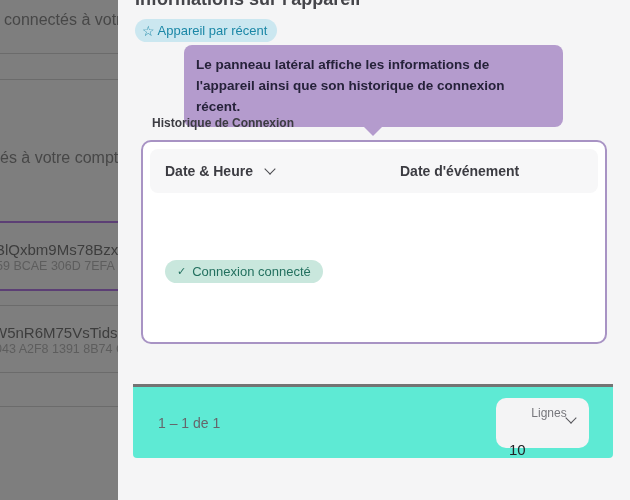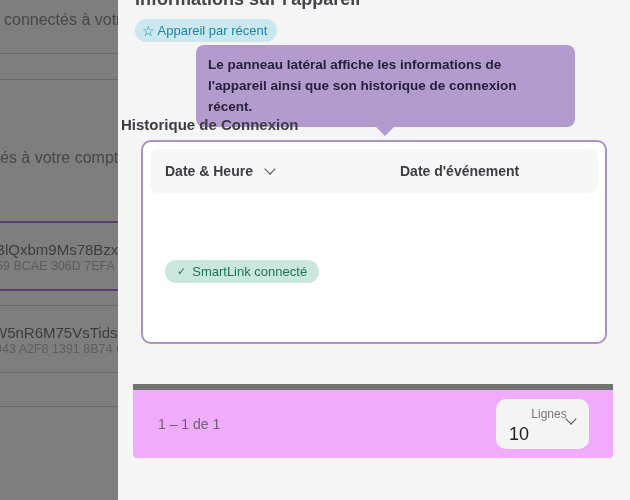--- a/index.html
+++ b/index.html
@@ -27,60 +27,60 @@
   
   .panel-title{position:absolute;left:135px;top:-11px;font-size:18px;font-weight:bold;color:#45454a;margin:0;white-space:nowrap;}
   .badge-default{
     position:absolute;left:135px;top:19px;height:23px;
     display:inline-flex;align-items:center;gap:3px;
     padding:0 10px 0 7px;border-radius:12px;
     background:#cbe7f0;color:#1b87a6;font-size:13px;
   }
   .badge-default .star{font-size:14px;line-height:1;}
   .tooltip{
-    position:absolute;left:196px;top:45px;width:379px;box-sizing:border-box;
+    position:absolute;left:184px;top:45px;width:379px;box-sizing:border-box;
     background:#b49bcd;border-radius:8px;padding:9px 12px 10px;
     font-size:13.5px;line-height:21px;font-weight:bold;color:#26223a;
   }
   .tooltip-arrow{
     position:absolute;left:179px;bottom:-9px;width:0;height:0;
     border-left:10px solid transparent;border-right:10px solid transparent;
     border-top:10px solid #b49bcd;
   }
-  .history-heading{position:absolute;left:121px;top:116px;font-size:15px;font-weight:bold;color:#3c3c42;margin:0;white-space:nowrap;}
+  .history-heading{position:absolute;left:152px;top:116px;font-size:12px;font-weight:bold;color:#3c3c42;margin:0;white-space:nowrap;}
   .table-card{
     position:absolute;left:141px;top:140px;width:466px;height:204px;box-sizing:border-box;
     background:#fff;border:2px solid #a893c4;border-radius:10px;padding:7px;
   }
   .thead{height:44px;background:#f7f7f8;border-radius:8px;display:flex;align-items:center;
     font-weight:bold;font-size:14px;color:#3c3c42;}
   .th-date{flex:0 0 235px;padding-left:15px;display:flex;align-items:center;gap:13px;box-sizing:border-box;}
   .th-event{flex:1;padding-left:15px;}
   .chev{display:inline-block;width:7px;height:7px;border-right:1.6px solid #4a4a4f;border-bottom:1.6px solid #4a4a4f;transform:rotate(45deg);margin-top:-4px;}
   .tbody{height:156px;display:flex;align-items:center;}
   .tr{display:flex;width:100%;align-items:center;}
   .td-date{flex:0 0 235px;padding-left:15px;font-size:14.5px;color:#66666b;box-sizing:border-box;}
   .td-event{flex:1;padding-left:15px;}
   .badge-event{
     display:inline-flex;align-items:center;gap:6px;height:23px;padding:0 12px;
     border-radius:12px;background:#c9e7dd;color:#23705f;font-size:13px;
   }
   .badge-event .check{font-size:11px;line-height:1;}
   .footer{
     position:absolute;left:133px;top:384px;width:480px;height:74px;box-sizing:border-box;
-    background:#f0abfc;border-top:6px solid #737373;border-radius:0 0 4px 4px;
+    background:#5eead4;border-top:3px solid #737373;border-radius:0 0 4px 4px;
     display:flex;align-items:center;justify-content:space-between;
     padding:0 24px 0 25px;font-size:14px;color:#66666b;
   }
   .lines-select{
     position:relative;width:93px;height:50px;box-sizing:border-box;
     background:#f4f4f5;border-radius:10px;padding:8px 0 0 13px;cursor:pointer;
   }
   .lines-label{font-size:12px;color:#77777c;text-align:center;}
-  .lines-value{font-size:18px;color:#232327;margin-top:3px;}
+  .lines-value{font-size:15px;color:#232327;margin-top:21px;}
   .lines-select .chev{position:absolute;right:14px;top:20px;border-color:#55555a;}
 </style>
 </head>
 <body>
 
 <div class="stage">
 
   <div class="backdrop">
     <span class="bg-text" id="bt1">connectés à votre</span>
     <div class="bg-div" id="bd1"></div>
@@ -119,21 +119,21 @@
       </div>
       <div class="th-event">
         <span>Date d'événement</span>
       </div>
     </div>
     <div class="tbody">
       <div class="tr">
         <div class="td-event">
           <span class="badge-event">
             <span class="check">✓</span>
-            <span>SmartLink connecté</span>
+            <span>Connexion connecté</span>
           </span>
         </div>
       </div>
     </div>
   </div>
 
   <div class="footer">
     <span>1 – 1 de 1</span>
     <div class="lines-select">
       <div class="lines-label">Lignes</div>

